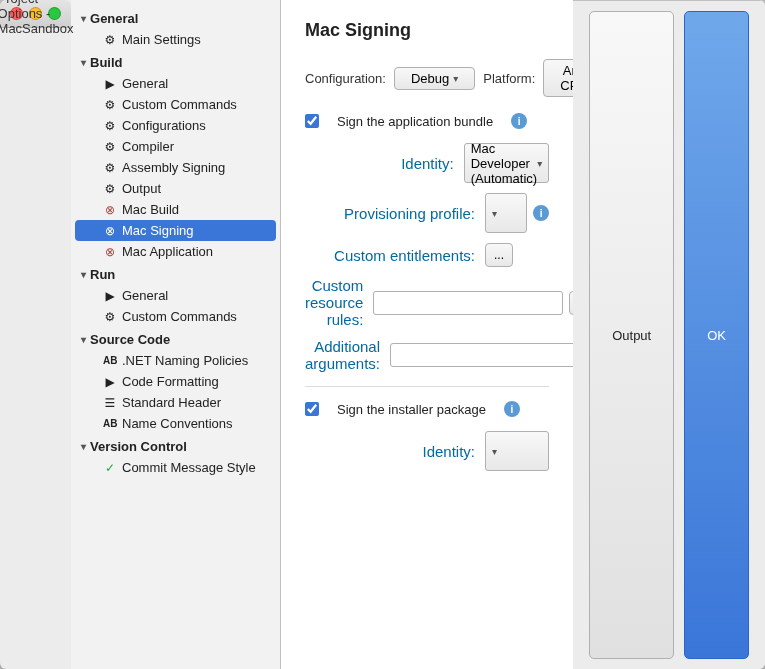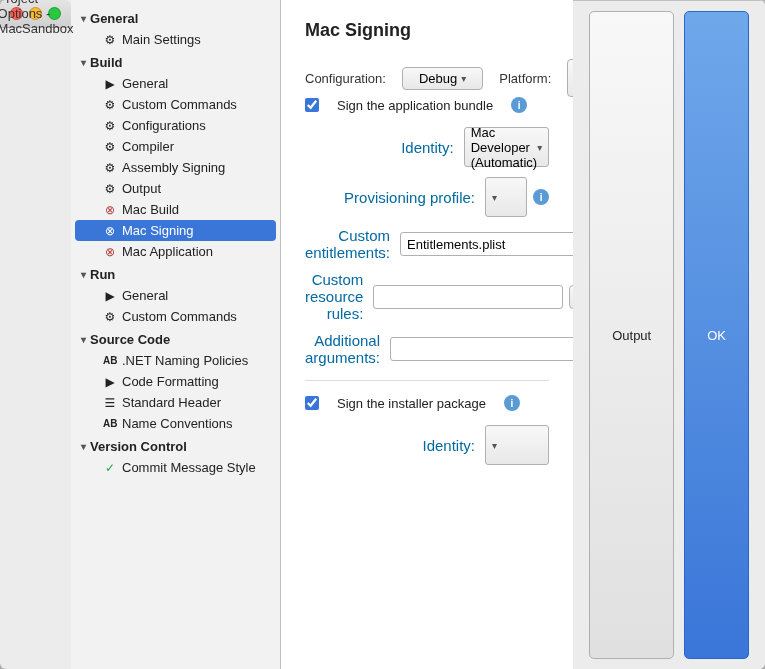--- a/index.html
+++ b/index.html
@@ -110,22 +110,22 @@
     }
     .main-title {
       font-size: 18px;
       font-weight: 600;
       color: #222;
       margin-bottom: 18px;
     }
     .config-row {
       display: flex;
       align-items: center;
-      margin-bottom: 0;
-      gap: 16px;
+      margin-bottom: 16px;
+      gap: 8px;
     }
     .config-label {
       font-size: 13px;
       color: #333;
     }
     .dropdown-btn {
       display: flex;
       align-items: center;
       background: linear-gradient(to bottom, #f8f8f8, #e8e8e8);
       border: 1px solid #b0b0b0;
@@ -429,21 +429,20 @@
           <div class="select-field">
             <span class="select-arrow">▾</span>
           </div>
           <div class="info-icon">i</div>
         </div>
       </div>
 
       <div class="form-row">
         <div class="form-row-label">Custom entitlements:</div>
         <div class="form-row-input">
-          <input type="text" class="text-field" value="Entitlements.plist" style="">
           <button class="small-btn">...</button>
         </div>
       </div>
 
       <div class="form-row">
         <div class="form-row-label">Custom resource rules:</div>
         <div class="form-row-input">
           <input type="text" class="text-field" style="">
           <button class="small-btn">...</button>
           <div class="info-icon">i</div>

